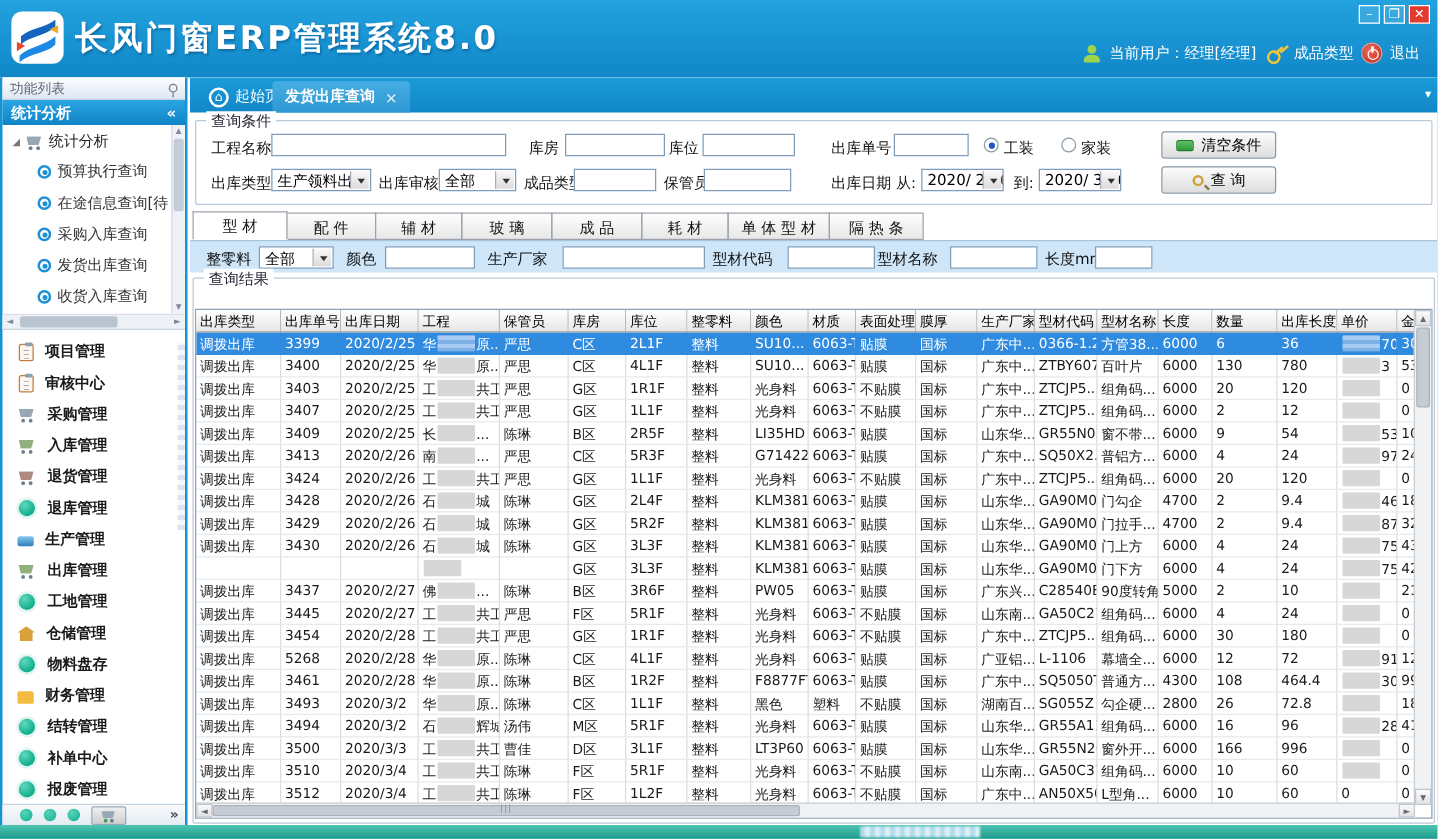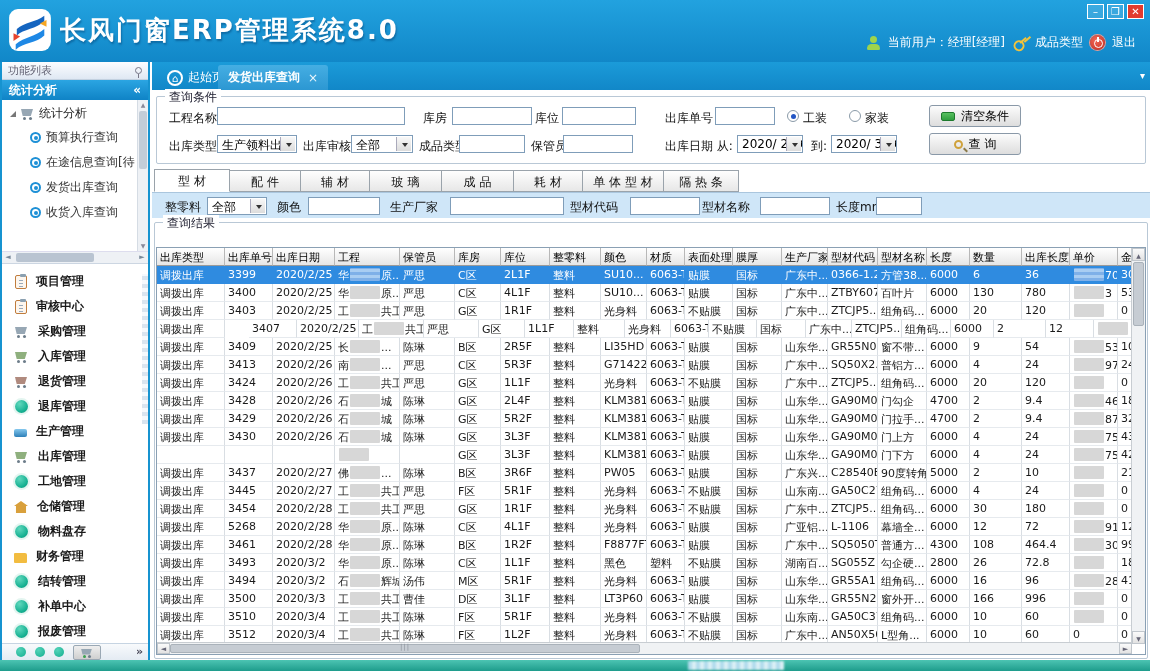--- a/index.html
+++ b/index.html
@@ -209,20 +209,24 @@
             <div class="tree-item">
               <span class="i-node"></span>
               <span>预算执行查询</span>
             </div>
             <div class="tree-item">
               <span class="i-node"></span>
               <span>在途信息查询[待</span>
             </div>
             <div class="tree-item">
               <span class="i-node"></span>
+              <span>采购入库查询</span>
+            </div>
+            <div class="tree-item">
+              <span class="i-node"></span>
               <span>发货出库查询</span>
             </div>
             <div class="tree-item">
               <span class="i-node"></span>
               <span>收货入库查询</span>
             </div>
             <div class="tree-item"></div>
           </div>
       </div>
       <div class="tree-vsb">
@@ -463,21 +467,21 @@
                 <span class="gcell" style="width: 50px;">ZTCJP5...</span>
                 <span class="gcell" style="width: 49px;">组角码...</span>
                 <span class="gcell" style="width: 43px;">6000</span>
                 <span class="gcell" style="width: 52px;">20</span>
                 <span class="gcell" style="width: 48px;">120</span>
                 <span class="gcell" style="width: 48px;"><span class="mosaic"></span></span>
                 <span class="gcell" style="width: 40px;">0</span>
               </div>
               <div class="grow">
                 <span class="gcell" style="width: 68px;">调拨出库</span>
-                <span class="gcell" style="width: 48px; margin-left: 24px;">3407</span>
+                <span class="gcell" style="width: 48px;">3407</span>
                 <span class="gcell" style="width: 62px;">2020/2/25</span>
                 <span class="gcell" style="width: 65px;">工<span class="mosaic"></span>共工程</span>
                 <span class="gcell" style="width: 55px;">严思</span>
                 <span class="gcell" style="width: 46px;">G区</span>
                 <span class="gcell" style="width: 49px;">1L1F</span>
                 <span class="gcell" style="width: 51px;">整料</span>
                 <span class="gcell" style="width: 46px;">光身料</span>
                 <span class="gcell" style="width: 38px;">6063-T5</span>
                 <span class="gcell" style="width: 48px;">不贴膜</span>
                 <span class="gcell" style="width: 49px;">国标</span>

